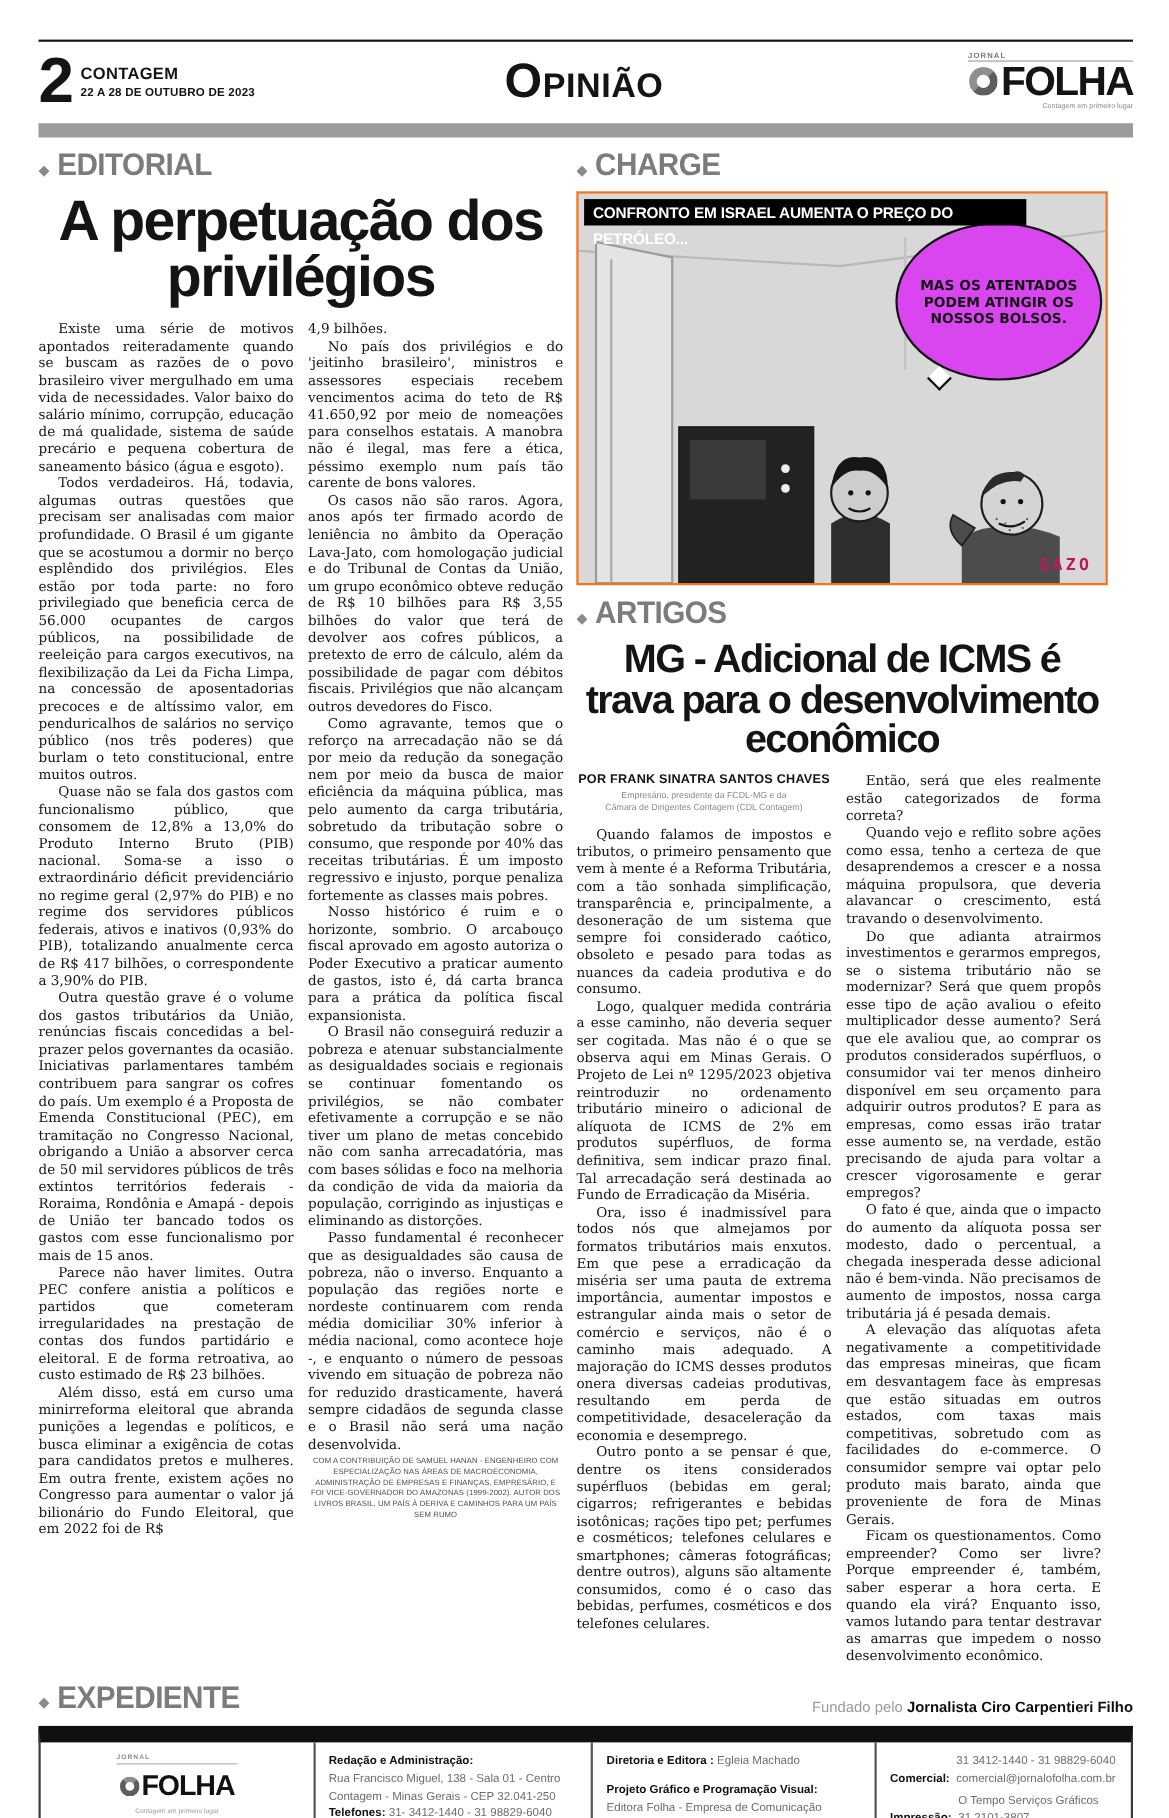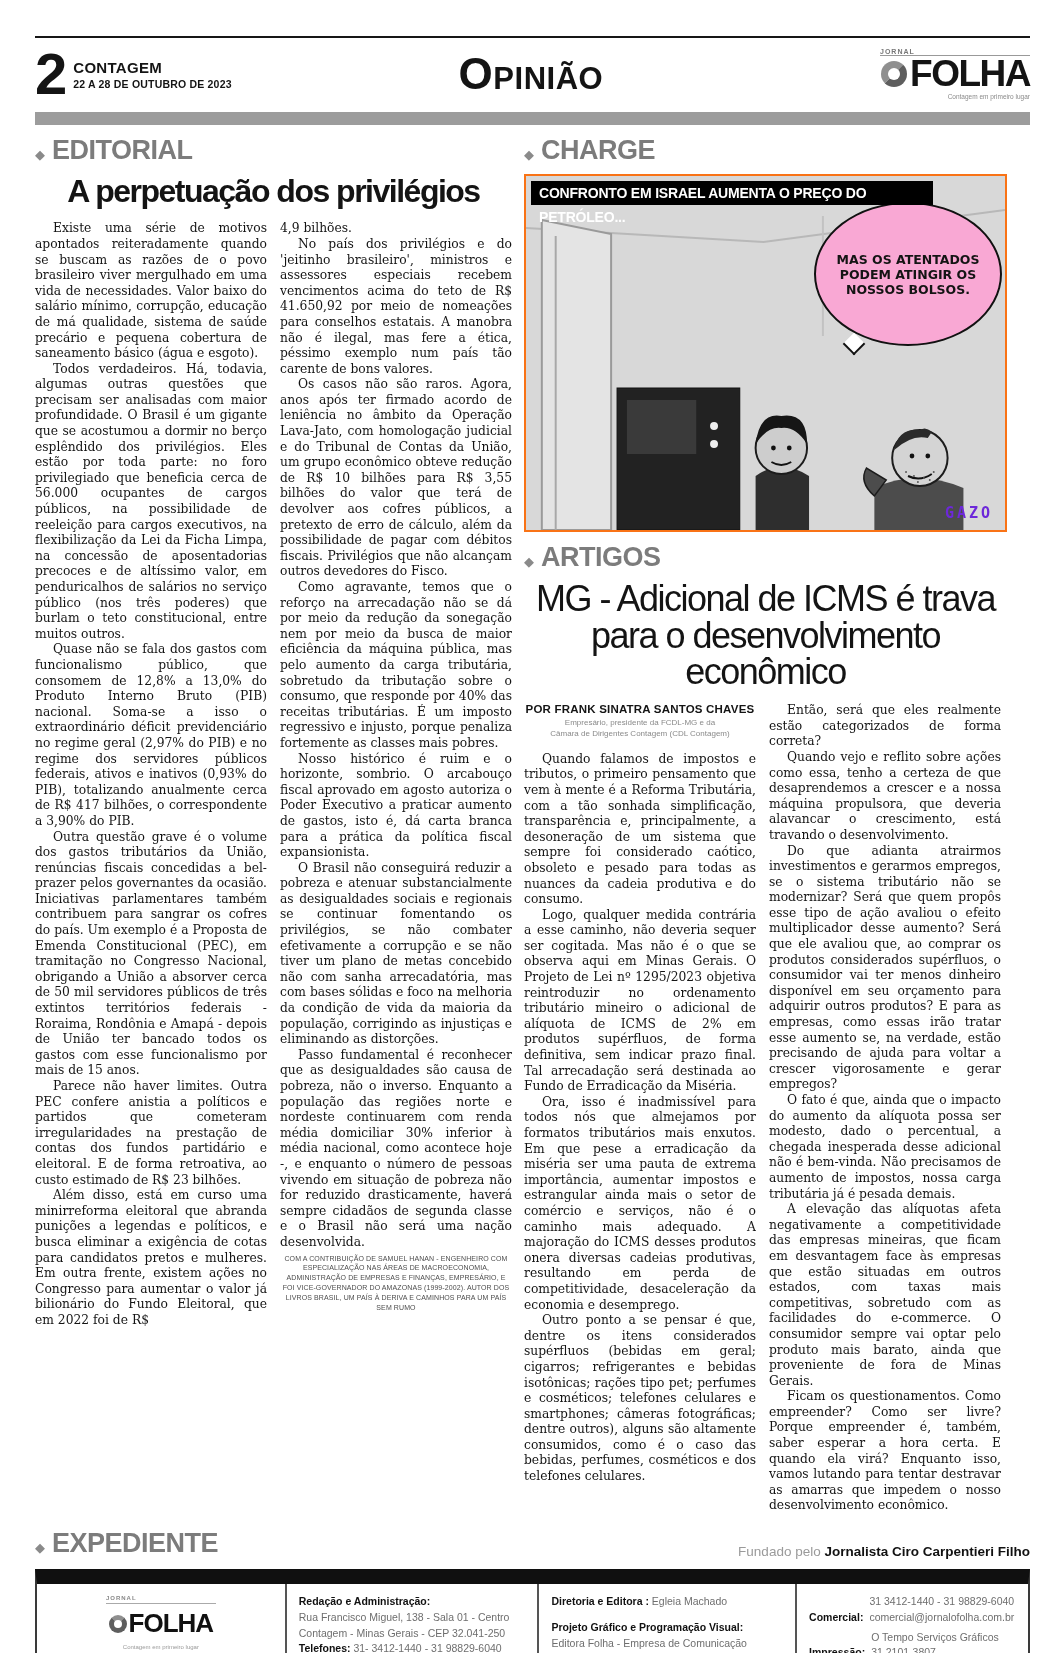--- a/index.html
+++ b/index.html
@@ -33,40 +33,40 @@
   .logo-tagline { font-size: 6.5px; color: #8a8a8a; margin-top: 1px; }
   .gray-bar { height: 13px; background: #9c9c9c; margin: 6px 33px 0 35px; }
   
   .section-label-row { display: flex; align-items: baseline; gap: 7px; font-family: "Liberation Sans", sans-serif; color: #7c7c7c; }
   .diamond { font-size: 13px; line-height: 13px; color: #8a8a8a; }
   .section-label { font-size: 27px; font-weight: 900; letter-spacing: -0.5px; transform: scaleY(1.05); }
   
   .main-row { display: flex; gap: 12px; padding: 10px 56px 0 35px; align-items: flex-start; }
   .left-half { width: 477px; flex: 0 0 auto; }
   .right-half { flex: 1; min-width: 0; }
-  .ed-title { font-family: "Liberation Sans", sans-serif; font-weight: bold; font-size: 32px; line-height: 0.98; letter-spacing: -1.5px; text-align: center; margin: 10px 4px 14px 4px; }
+  .ed-title { font-family: "Liberation Sans", sans-serif; font-weight: bold; font-size: 52px; line-height: 0.98; letter-spacing: -1.5px; text-align: center; margin: 10px 4px 14px 4px; }
   .text-cols { display: flex; gap: 13px; }
   .text-col { width: 232px; flex: 0 0 auto; }
   .para { font-size: 12.3px; line-height: 15.6px; text-align: justify; text-indent: 18px; hyphens: auto; }
   .editorial .col2 .para:first-child { text-indent: 0; }
   .contrib-note { margin-top: 3px; font-family: "Liberation Sans", sans-serif; font-size: 7px; line-height: 1.4; color: #4c4c4c; text-align: center; letter-spacing: 0.1px; }
   
   .charge { margin-bottom: 10px; }
   .charge-panel { position: relative; margin-top: 8px; width: 100%; height: 358px; border: 2px solid #f97316; background: #d8d8d8; overflow: hidden; }
   .caption-bar { position: absolute; top: 5px; left: 5px; width: 402px; height: 24px; background: #000; color: #fff; font-family: "Liberation Sans", sans-serif; font-weight: bold; font-size: 14px; line-height: 24px; padding-left: 8px; letter-spacing: -0.2px; z-index: 3; }
   .charge-svg { position: absolute; left: 0; top: 0; width: 100%; height: 100%; }
-  .bubble { position: absolute; background: #f9a8d4; border: 2px solid #111; border-radius: 50%; display: flex; align-items: center; justify-content: center; text-align: center; font-family: "DejaVu Sans", sans-serif; font-weight: bold; font-size: 12.5px; line-height: 1.2; padding: 14px; z-index: 2; }
+  .bubble { position: absolute; background: #d946ef; border: 2px solid #111; border-radius: 50%; display: flex; align-items: center; justify-content: center; text-align: center; font-family: "DejaVu Sans", sans-serif; font-weight: bold; font-size: 12.5px; line-height: 1.2; padding: 14px; z-index: 2; }
   .bubble-left { left: 48px; top: 62px; width: 212px; height: 118px; }
   .bubble-right { left: 288px; top: 26px; width: 188px; height: 144px; }
   .bubble::after { content: ""; position: absolute; bottom: -8px; width: 14px; height: 14px; background: #fff; border-right: 2px solid #111; border-bottom: 2px solid #111; transform: rotate(45deg); }
   .bubble-left::after { right: 36px; }
   .bubble-right::after { left: 30px; }
-  .charge-signature { position: absolute; right: 12px; bottom: 8px; font-family: "DejaVu Sans Mono", monospace; font-weight: bold; font-size: 15px; letter-spacing: 3px; color: #6d28d9; z-index: 2; }
-  
-  .artigos-title { font-family: "Liberation Sans", sans-serif; font-weight: 400; font-size: 36px; line-height: 1.02; letter-spacing: -1.5px; text-align: center; margin: 8px 0 12px 0; }
+  .charge-signature { position: absolute; right: 12px; bottom: 8px; font-family: "DejaVu Sans Mono", monospace; font-weight: bold; font-size: 15px; letter-spacing: 3px; color: #be185d; z-index: 2; }
+  
+  .artigos-title { font-family: "Liberation Sans", sans-serif; font-weight: 700; font-size: 36px; line-height: 1.02; letter-spacing: -1.5px; text-align: center; margin: 8px 0 12px 0; }
   .byline { font-family: "Liberation Sans", sans-serif; font-weight: bold; font-size: 11.5px; text-align: center; letter-spacing: 0.2px; }
   .byline-sub { font-family: "Liberation Sans", sans-serif; font-size: 8px; color: #8a8a8a; text-align: center; line-height: 1.35; margin-top: 3px; margin-bottom: 12px; }
   
   .expediente { padding: 14px 33px 0 35px; }
   .exp-head { display: flex; align-items: flex-end; justify-content: space-between; margin-bottom: 10px; }
   .founder { font-family: "Liberation Sans", sans-serif; font-size: 13.5px; color: #9a9a9a; }
   .founder b { color: #111; font-weight: bold; }
   .exp-box { border: 2px solid #3a3a3a; border-top: 15px solid #101010; display: flex; min-height: 122px; font-family: "Liberation Sans", sans-serif; }
   .exp-col { padding: 10px 12px; font-size: 10.5px; color: #6e6e6e; line-height: 1.5; }
   .exp-col + .exp-col { border-left: 2px solid #555; }

